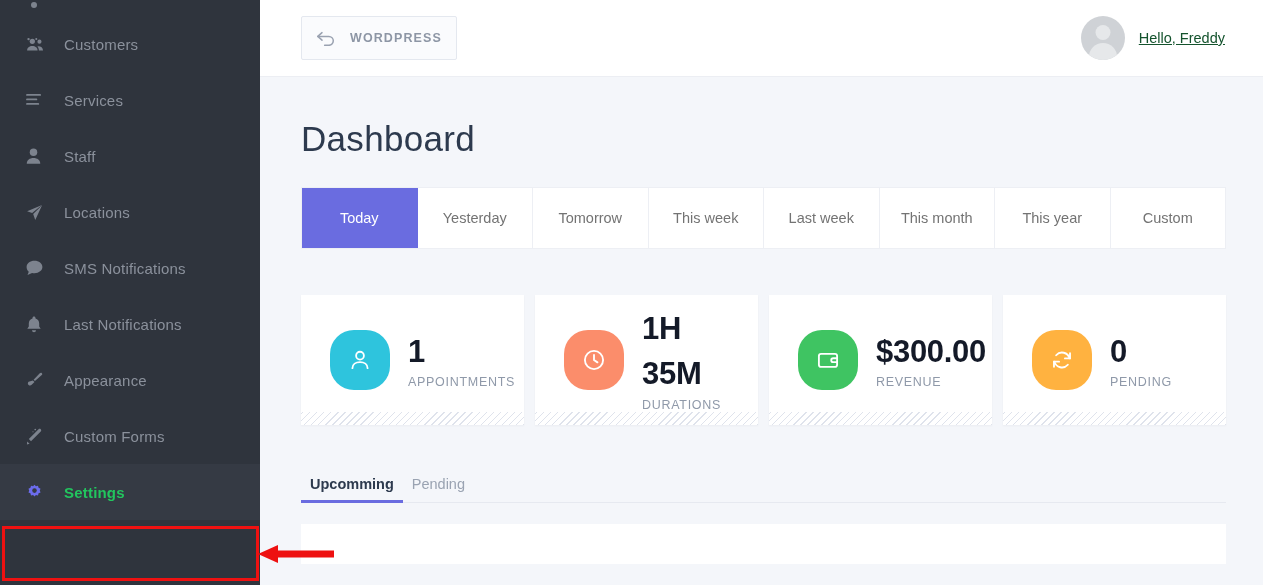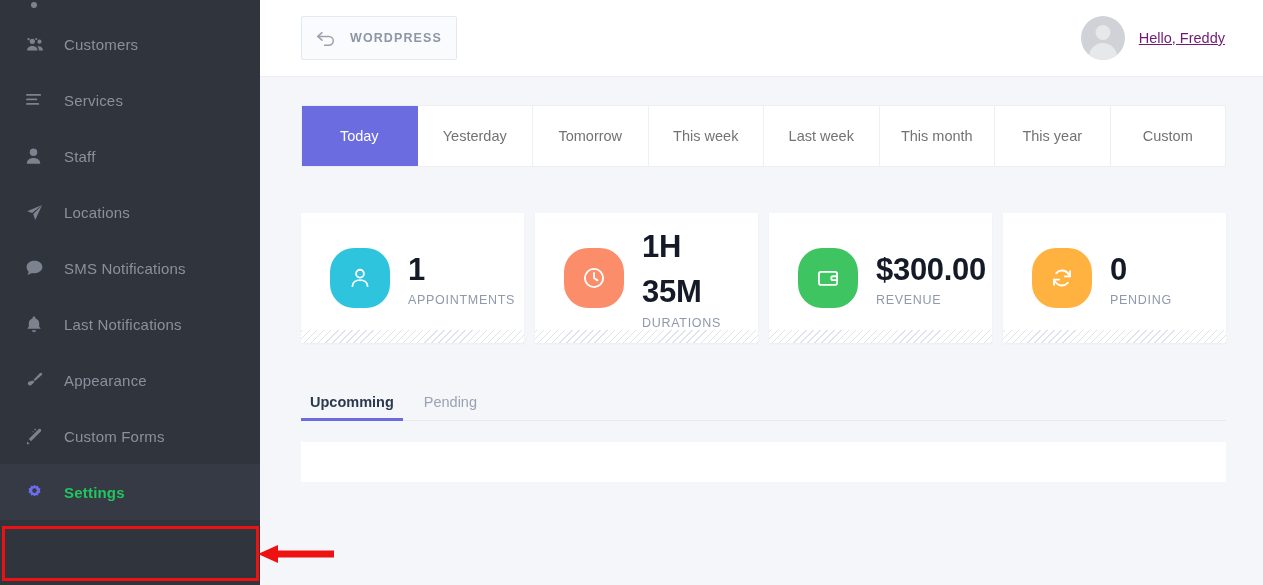--- a/index.html
+++ b/index.html
@@ -112,21 +112,21 @@
     background: #e6e8ea;
   }
   .avatar .body {
     position: absolute; left: 50%; top: 27px;
     transform: translateX(-50%);
     width: 28px; height: 22px;
     border-radius: 14px 14px 0 0;
     background: #e6e8ea;
   }
   .hello {
-    font-size: 14.5px; color: #701a75;
+    font-size: 14.5px; color: #14532d;
     text-decoration: underline;
     white-space: nowrap;
   }
 
   .content { padding: 0 38px 0 41px; }
 
   .page-title {
     font-size: 35px;
     font-weight: 300;
     color: #2d3a4e;
@@ -228,21 +228,20 @@
   }
 
   
   .low-tabs {
     margin-top: 42px;
     width: 925px;
     display: flex;
     align-items: flex-end;
     border-bottom: 1px solid #e6e9f0;
     height: 36px;
-    gap: 12px;
   }
   .low-tab {
     font-size: 14.5px;
     padding: 0 9px 10px 9px;
     color: #9aa3b2;
     cursor: pointer;
     position: relative;
   }
   .low-tab.active {
     color: #2d3a4e;
@@ -401,20 +400,21 @@
         <span class="avatar">
           <span class="head"></span>
           <span class="body"></span>
         </span>
         <span class="hello">Hello, Freddy</span>
       </div>
     </header>
 
     <div class="content">
 
+      <h1 class="page-title">Dashboard</h1>
 
       <div class="range-tabs">
         <div class="range-tab active">Today</div>
         <div class="range-tab">Yesterday</div>
         <div class="range-tab">Tomorrow</div>
         <div class="range-tab">This week</div>
         <div class="range-tab">Last week</div>
         <div class="range-tab">This month</div>
         <div class="range-tab">This year</div>
         <div class="range-tab">Custom</div>

